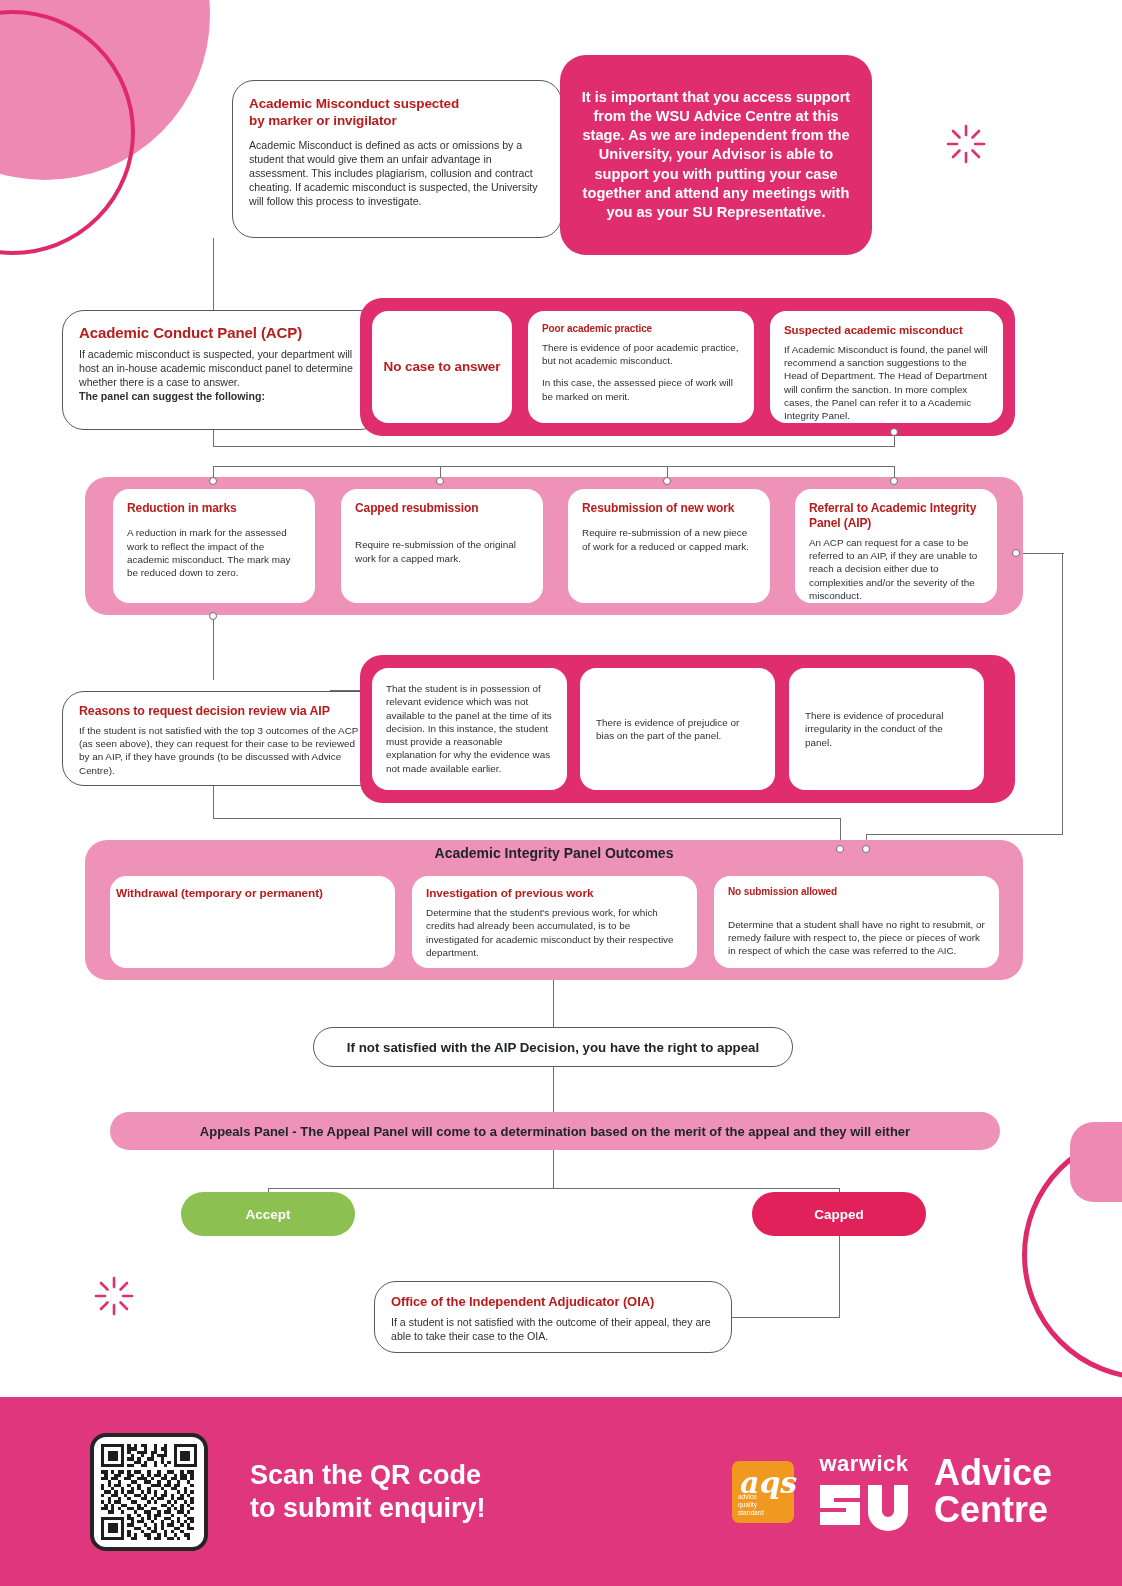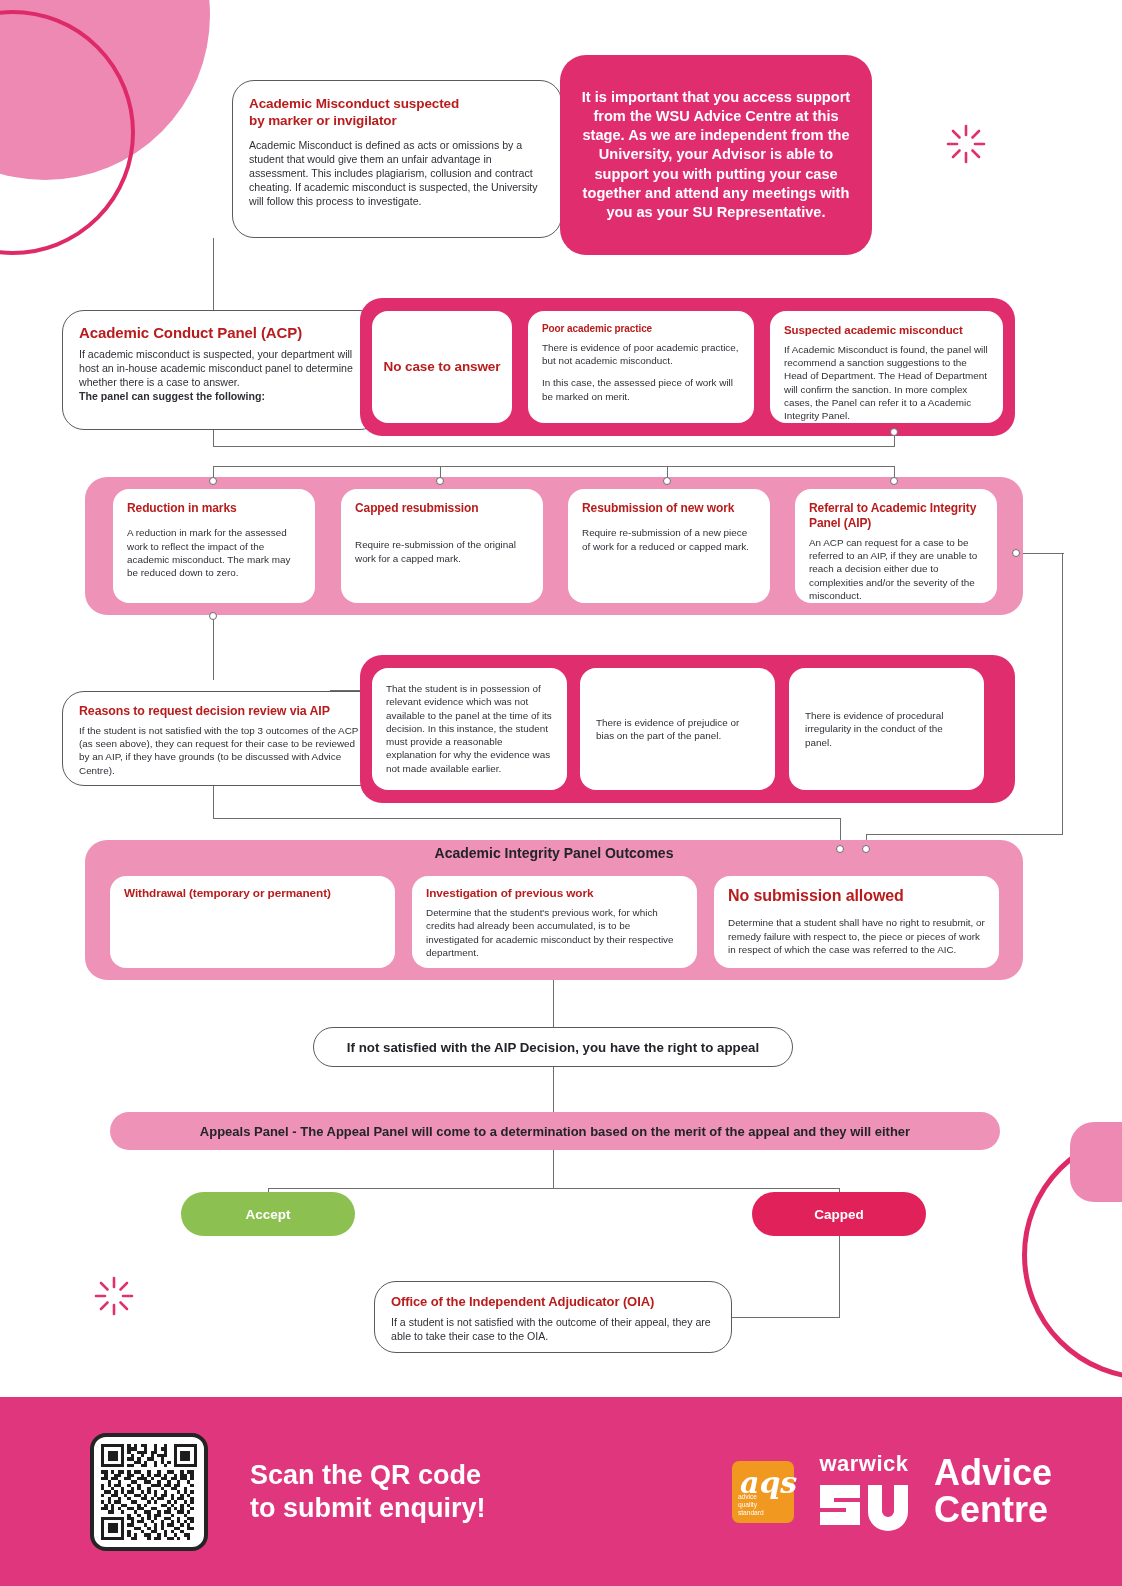--- a/index.html
+++ b/index.html
@@ -351,33 +351,33 @@
   <div class="card-white" style="left:789px; top:668px; width:195px; height:122px; display:flex; align-items:center;">
     <div style="padding:0 16px;">
       <div class="body-txt sm">There is evidence of procedural irregularity in the conduct of the panel.</div>
     </div>
   </div>
 
   <div class="band-pink" id="aip-band"></div>
   <div id="aip-head">Academic Integrity Panel Outcomes</div>
 
   <div class="card-white" style="left:110px; top:876px; width:285px; height:92px;">
-    <div style="padding:10px 14px;">
+    <div style="padding:10px 6px;">
       <div class="h-title" style="font-size:11.8px; margin-bottom:5px;">Withdrawal (temporary or permanent)</div>
     </div>
   </div>
   <div class="card-white" style="left:412px; top:876px; width:285px; height:92px;">
     <div style="padding:10px 14px;">
       <div class="h-title" style="font-size:11.8px; margin-bottom:5px;">Investigation of previous work</div>
       <div class="body-txt sm">Determine that the student's previous work, for which credits had already been accumulated, is to be investigated for academic misconduct by their respective department.</div>
     </div>
   </div>
   <div class="card-white" style="left:714px; top:876px; width:285px; height:92px;">
     <div style="padding:10px 14px;">
-      <div class="h-title" style="font-size:16px; margin-bottom:10px;">No submission allowed</div>
+      <div class="h-title" style="font-size:10px; margin-bottom:19px;">No submission allowed</div>
       <div class="body-txt sm">Determine that a student shall have no right to resubmit, or remedy failure with respect to, the piece or pieces of work in respect of which the case was referred to the AIC.</div>
     </div>
   </div>
 
   <div class="card-outline" id="appeal-right" style="border-radius:20px;">
     <span>If not satisfied with the AIP Decision, you have the right to appeal</span>
   </div>
 
   <div id="appeals-panel">
     <span>Appeals Panel - The Appeal Panel will come to a determination based on the merit of the appeal and they will either</span>

